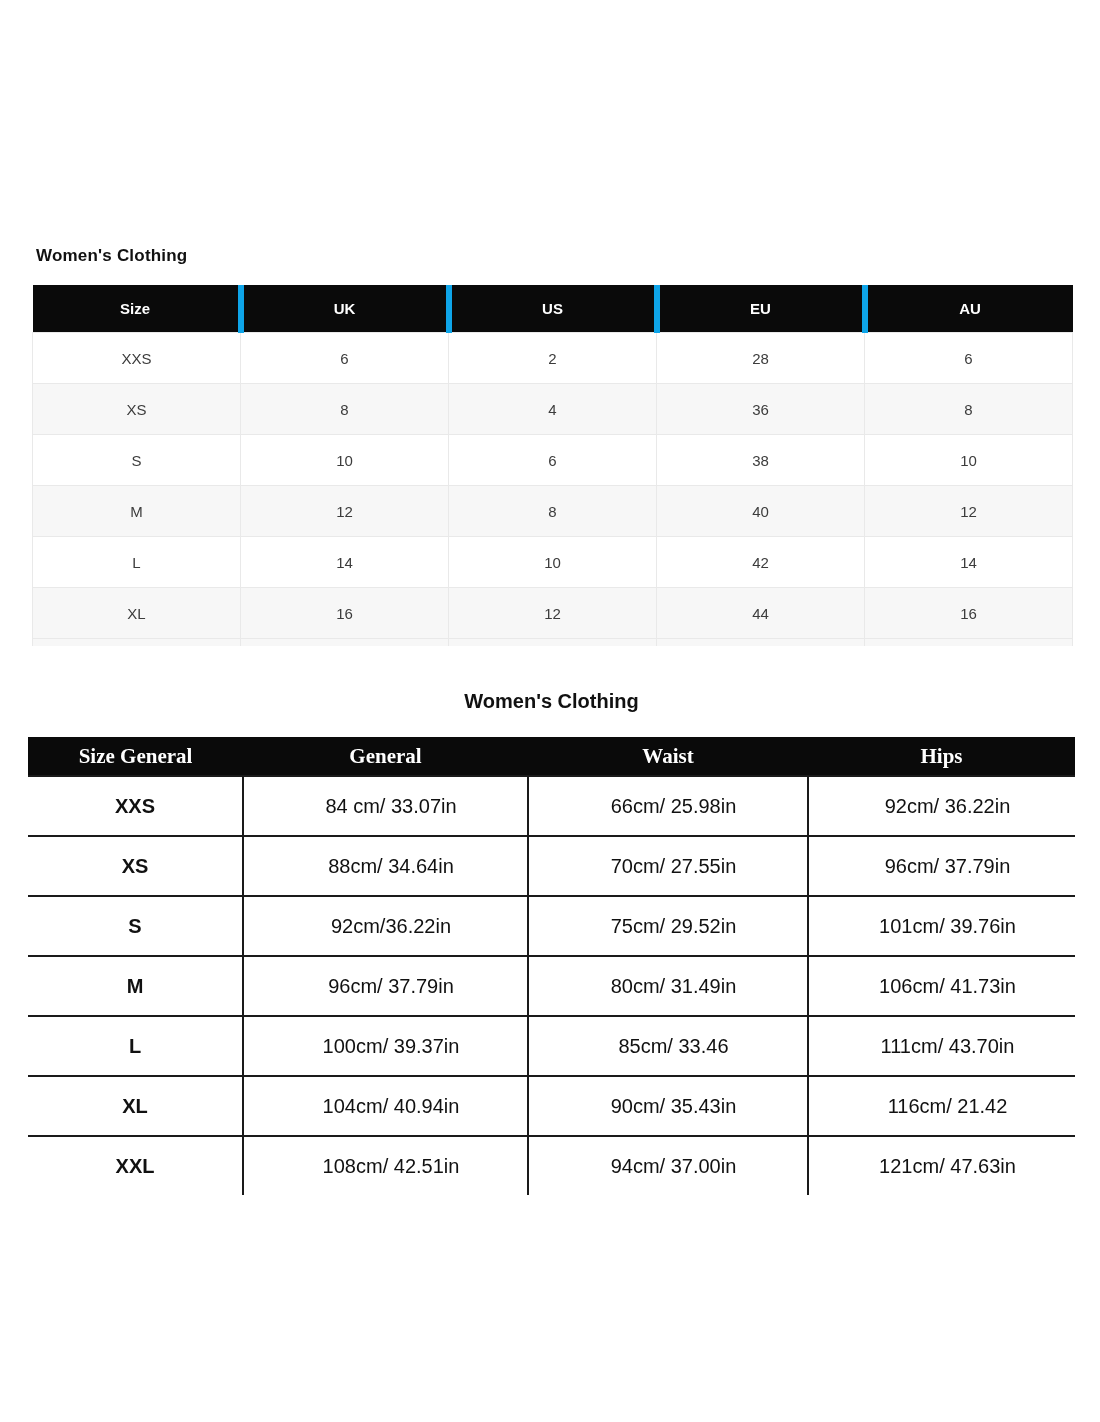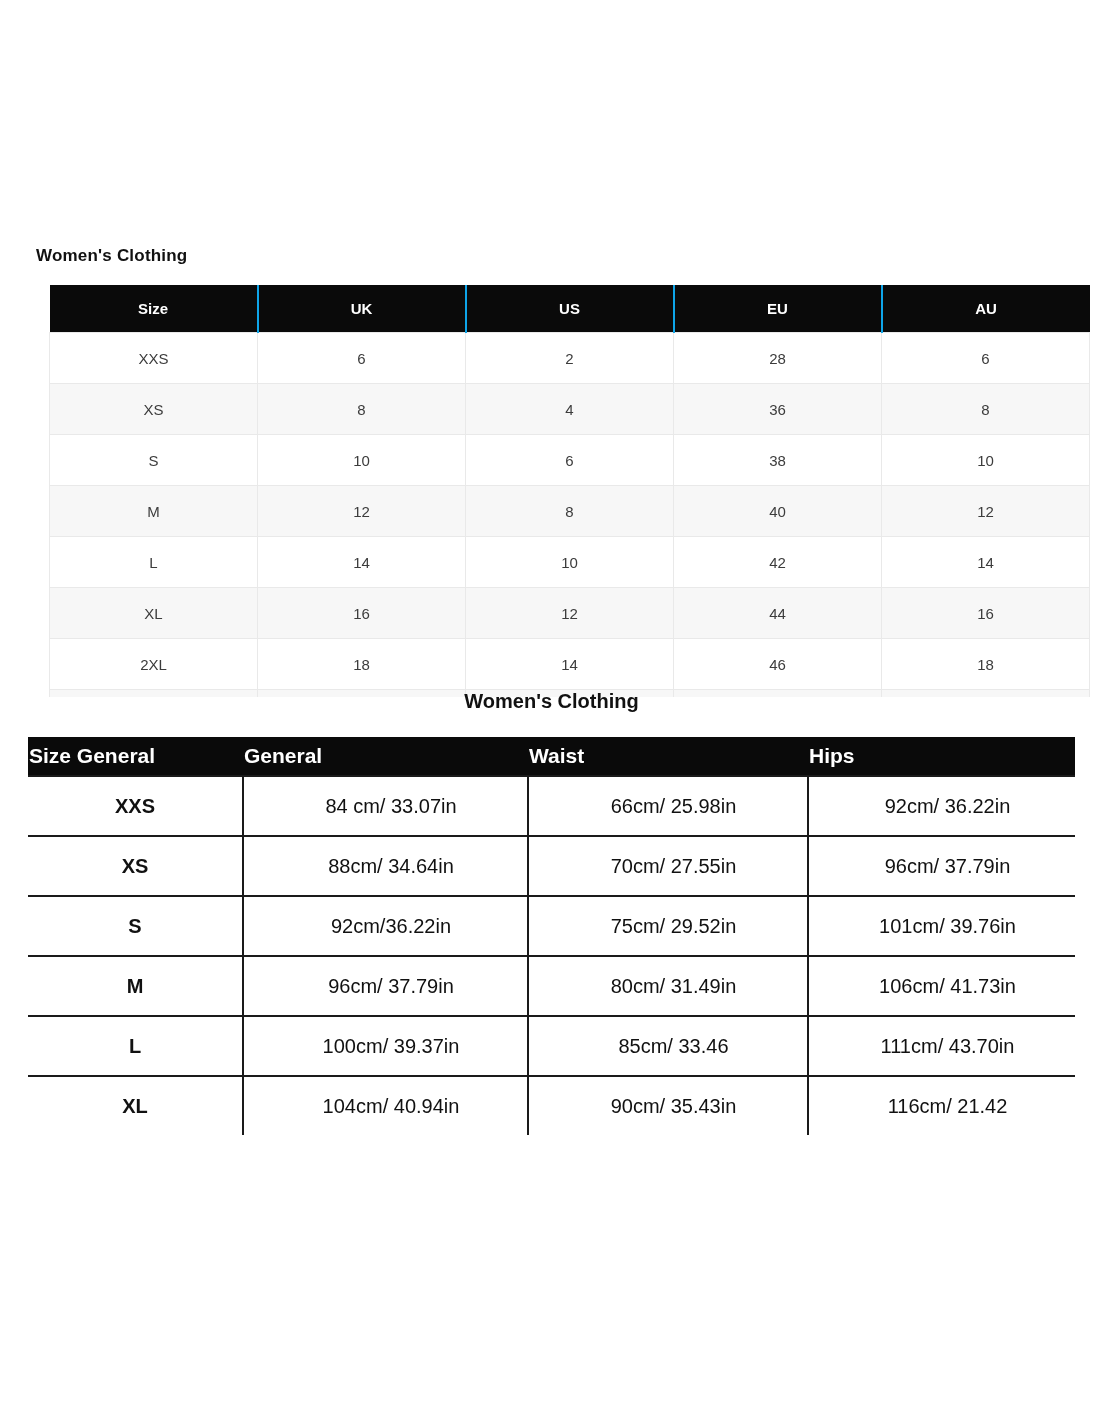--- a/index.html
+++ b/index.html
@@ -16,34 +16,34 @@
     left: 36px;
     top: 246px;
     font-size: 17px;
     font-weight: 700;
     letter-spacing: 0.2px;
     color: var(--title-text, #111);
   }
 
   .table1 {
     position: absolute;
-    left: 49px;
+    left: 32px;
     top: 285px;
     width: 1040px;
     border-collapse: collapse;
     table-layout: fixed;
   }
   .table1 th {
     background: var(--header-bg, #0a0a0a);
     color: var(--header-text, #fff);
     font-size: 15px;
     font-weight: 600;
     height: 45px;
     text-align: center;
-    border-left: 2px solid #0ea5e9;
+    border-left: 6px solid #0ea5e9;
   }
   .table1 th:first-child { border-left: none; }
   .table1 td {
     height: 48px;
     text-align: center;
     vertical-align: middle;
     font-size: 15px;
     color: #3c3c3c;
     background: #ffffff;
     border: 1px solid var(--light-border, #e9e9e9);
@@ -74,21 +74,22 @@
     width: 1047px;
     border-collapse: collapse;
     table-layout: fixed;
   }
   .table2 th {
     background: var(--header-bg, #0a0a0a);
     color: var(--header-text, #fff);
     font-size: 21px;
     font-weight: 700;
     height: 36px;
-    text-align: left;
+    text-align: center;
+    font-family: Liberation Serif, serif;
   }
   .table2 td {
     height: 56px;
     text-align: center;
     vertical-align: middle;
     font-size: 20px;
     color: #111;
     border-top: 2px solid var(--dark-border, #1a1a1a);
   }
   .table2 td + td { border-left: 2px solid var(--dark-border, #1a1a1a); padding-left: 12px; }
@@ -151,27 +152,20 @@
         <td>10</td>
         <td>42</td>
         <td>14</td>
       </tr>
       <tr>
         <td>XL</td>
         <td>16</td>
         <td>12</td>
         <td>44</td>
         <td>16</td>
-      </tr>
-      <tr>
-        <td>2XL</td>
-        <td>18</td>
-        <td>14</td>
-        <td>46</td>
-        <td>18</td>
       </tr>
       <tr class="cutoff">
         <td></td>
         <td></td>
         <td></td>
         <td></td>
         <td></td>
       </tr>
     </tbody>
 </table>
@@ -223,14 +217,20 @@
         <td>100cm/ 39.37in</td>
         <td>85cm/ 33.46</td>
         <td>111cm/ 43.70in</td>
       </tr>
       <tr>
         <td>XL</td>
         <td>104cm/ 40.94in</td>
         <td>90cm/ 35.43in</td>
         <td>116cm/ 21.42</td>
       </tr>
+      <tr>
+        <td>XXL</td>
+        <td>108cm/ 42.51in</td>
+        <td>94cm/ 37.00in</td>
+        <td>121cm/ 47.63in</td>
+      </tr>
     </tbody>
 </table>
 
 </body></html>

